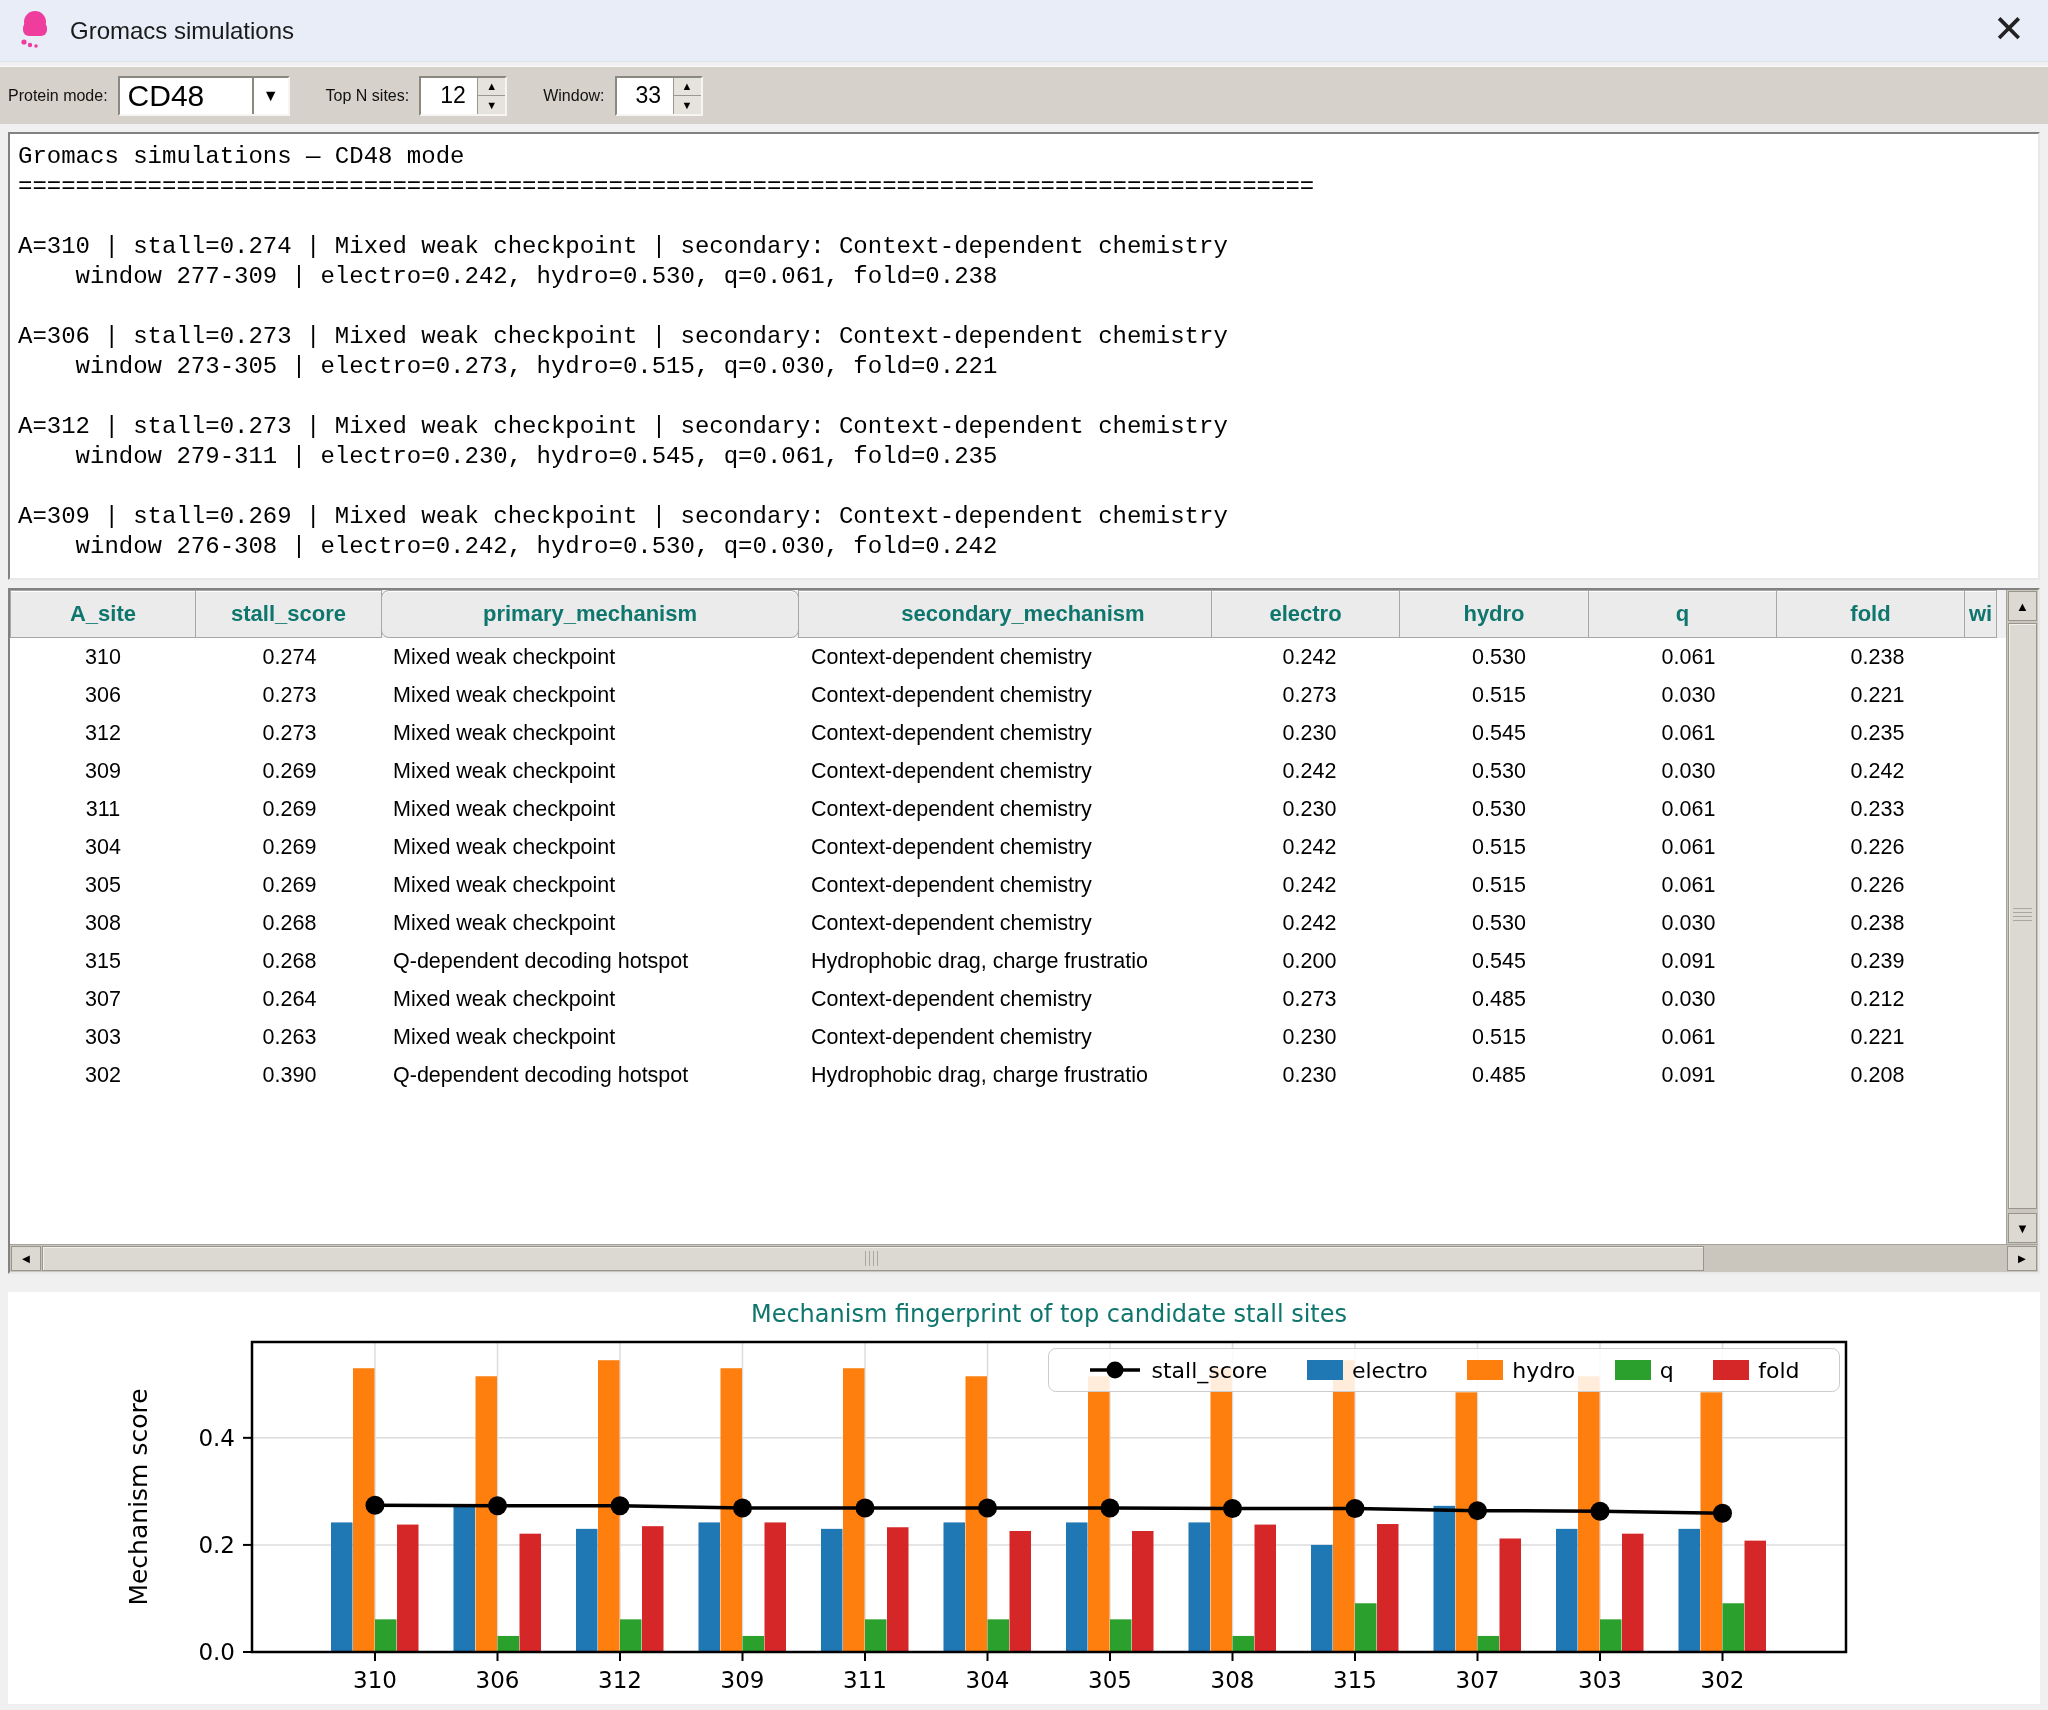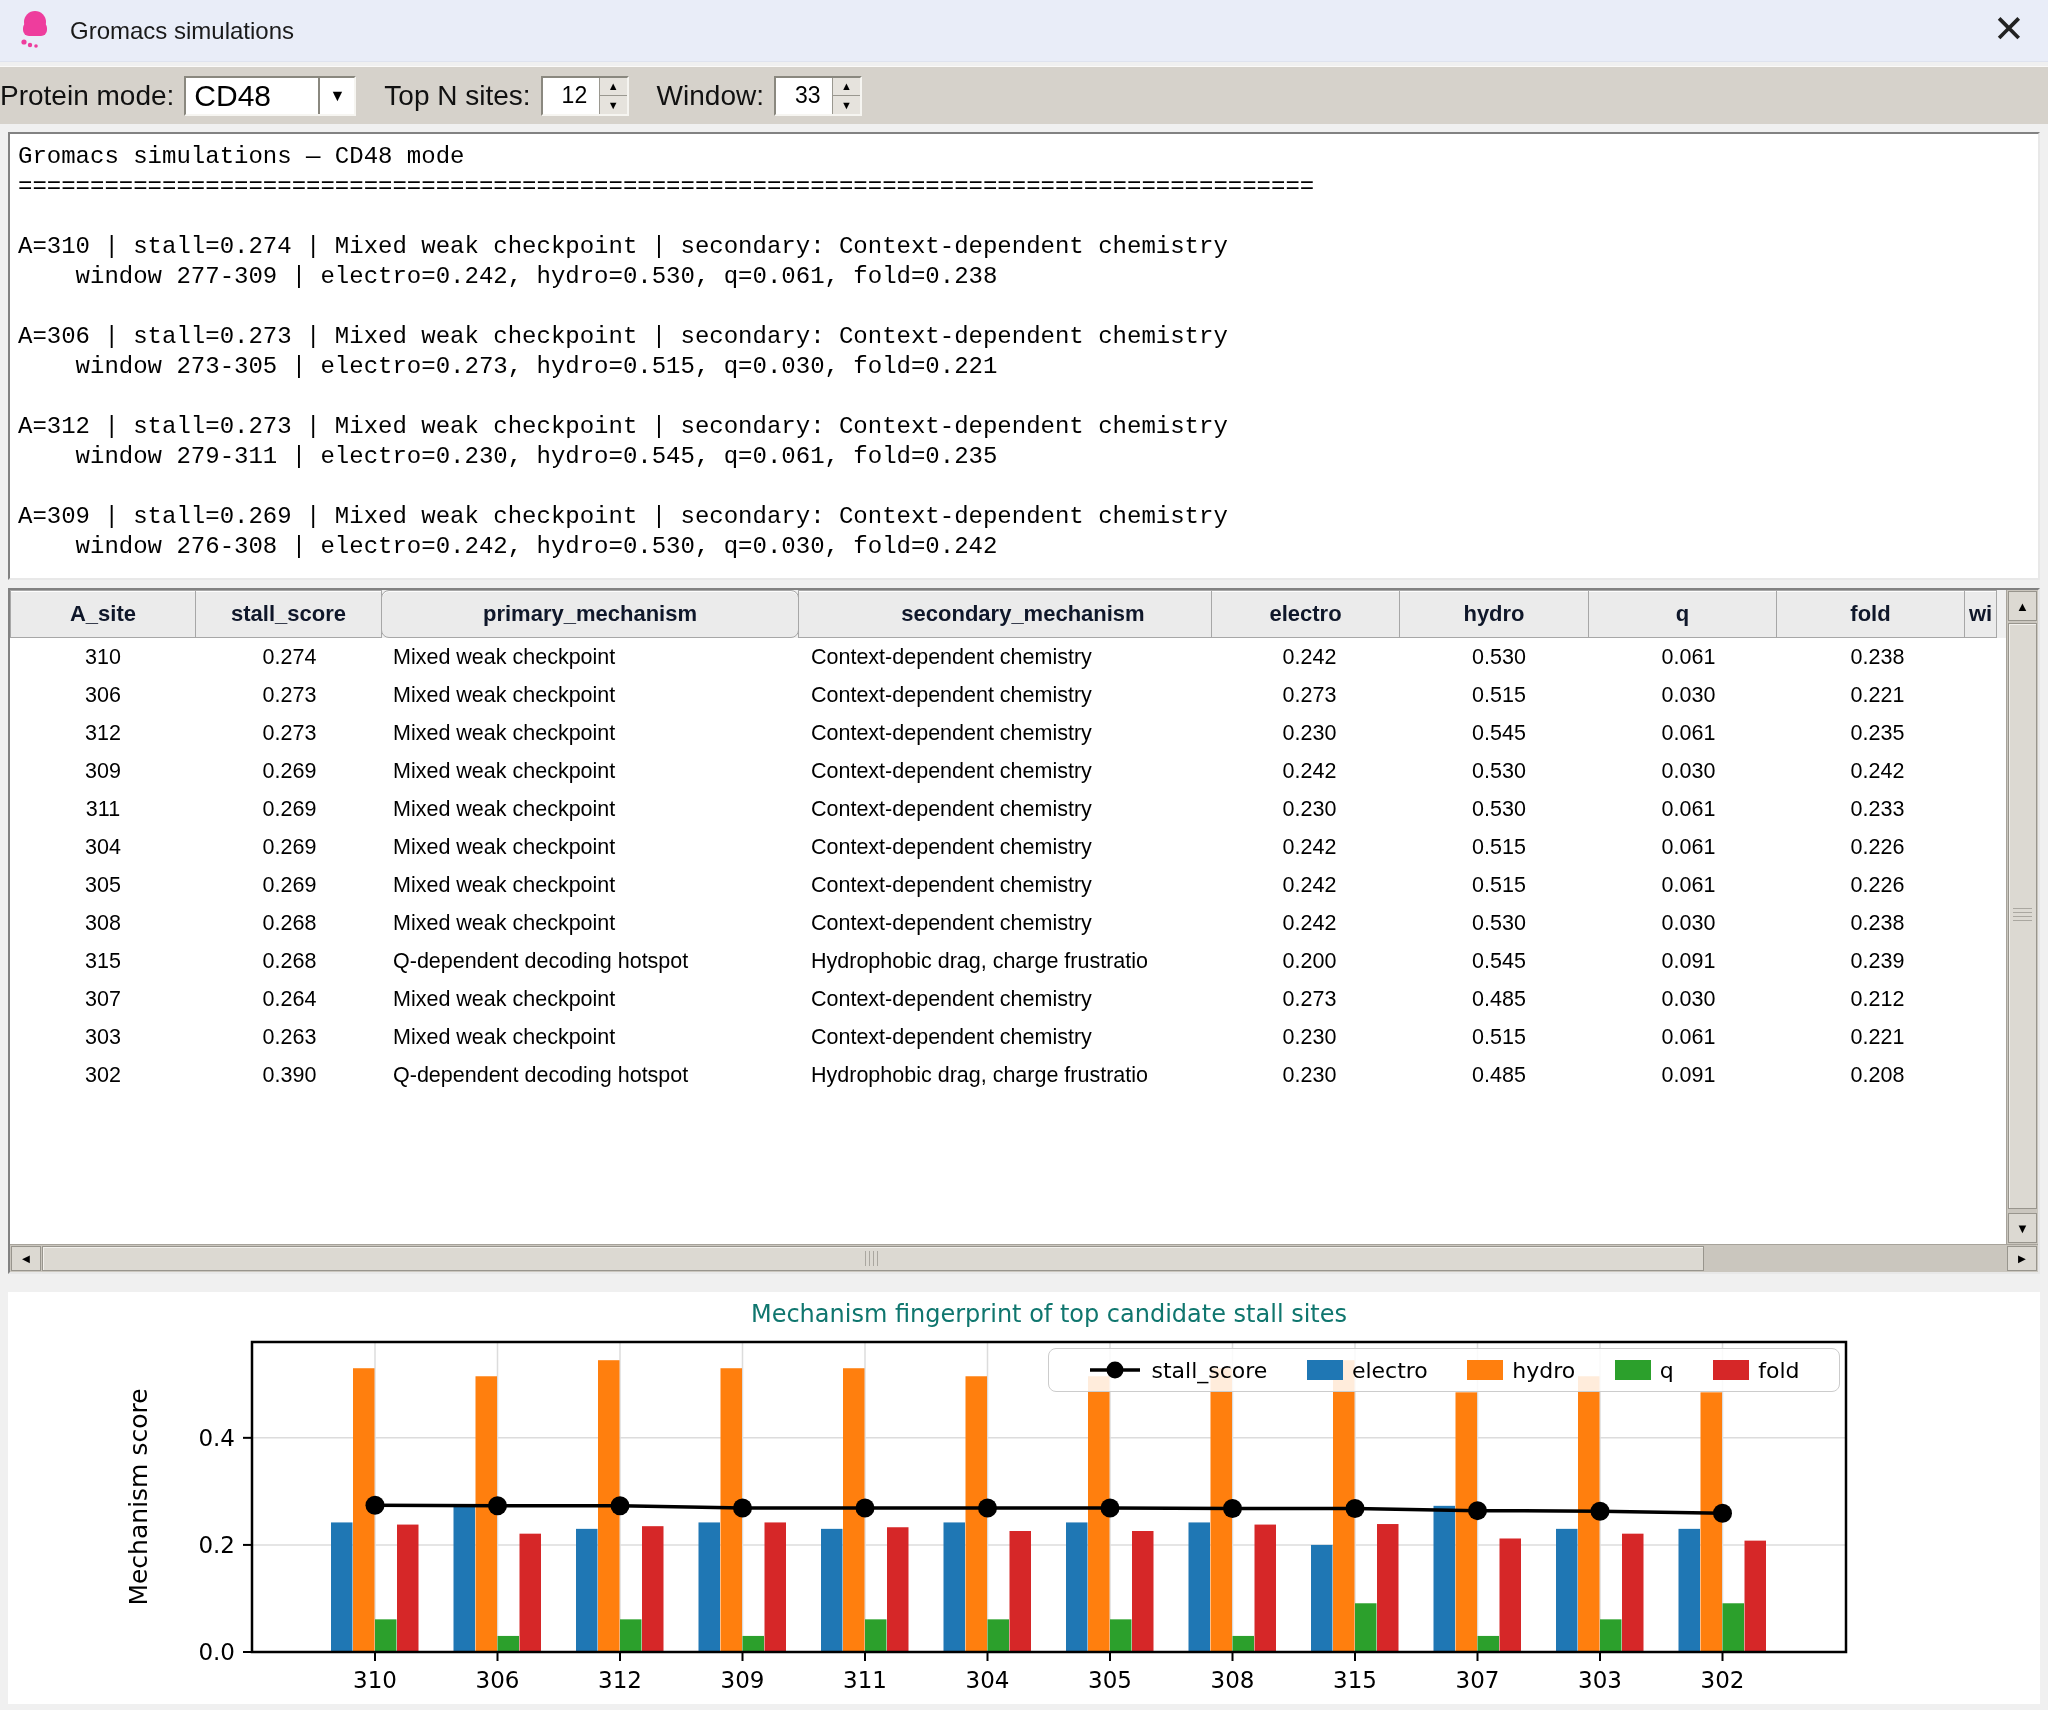--- a/index.html
+++ b/index.html
@@ -11,21 +11,21 @@
               display:flex; align-items:center; border-bottom:1px solid #dfe3ee; }
   .app-icon { margin-left:14px; width:40px; height:44px; }
   .title-text { margin-left:16px; font-size:24px; color:#1a1a1a; }
   .close-btn { position:absolute; right:16px; top:6px; width:46px; height:46px; font-size:38px;
                font-weight:200; color:#222; display:flex; align-items:center; justify-content:center;
                cursor:default; line-height:1; }
 
   
   .toolbar { position:absolute; left:0; top:66px; width:2048px; height:58px; background:#d6d2cb;
              border-top:1px solid #fbfaf8; display:flex; align-items:center; }
-  .tb-label { font-size:28px; color:#111; margin-left:0; }
+  .tb-label { font-size:16px; color:#111; margin-left:8px; }
   .combo { margin-left:10px; width:172px; height:40px; background:#fff; display:flex; align-items:center;
            border:2px solid; border-color:#8a887f #f6f5f1 #f6f5f1 #8a887f; }
   .combo-value { flex:1; font-size:30px; padding-left:8px; color:#000; }
   .combo-arrow { width:36px; height:100%; border-left:2px solid #8a887f; display:flex; align-items:center;
                  justify-content:center; font-size:16px; color:#000; background:#fff; }
   .spinbox { margin-left:10px; width:88px; height:40px; background:#fff; display:flex;
              border:2px solid; border-color:#8a887f #f6f5f1 #f6f5f1 #8a887f; }
   .spin-input { flex:1; border:0; outline:0; font-size:23px; padding-left:19px; width:50px;
                 font-family:"Liberation Sans",sans-serif; color:#000; background:#fff; }
   .spin-btns { width:28px; display:flex; flex-direction:column; border-left:1px solid #9a9890; }
@@ -39,21 +39,21 @@
              border:2px solid; border-color:#828282 #e8e8e8 #e8e8e8 #828282; overflow:hidden; }
   .console pre { font-family:"Liberation Mono","DejaVu Sans Mono",monospace; font-size:24px;
                  line-height:30px; color:#000; padding:8px 0 0 8px; white-space:pre; }
 
   
   .tablewrap { position:absolute; left:8px; top:588px; width:2032px; height:686px; background:#fff;
                border:2px solid; border-color:#828282 #e8e8e8 #e8e8e8 #828282; }
   .thead { position:absolute; left:0; top:0; right:32px; height:48px; display:flex; background:#f0f0f0; }
   .th { background:#ebebeb; border:1px solid #a7a7a7; box-shadow:inset 0 1px 0 #fdfdfd; margin-right:-1px;
         display:flex; align-items:center; justify-content:center; font-size:22px; font-weight:bold;
-        color:#0f172a; overflow:hidden; white-space:nowrap; }
+        color:#0f766e; overflow:hidden; white-space:nowrap; }
   .tbody { position:absolute; left:0; top:48px; right:32px; bottom:28px; overflow:hidden; }
   .trow { display:flex; height:38px; align-items:center; }
   .td { font-size:21.5px; color:#000; overflow:hidden; white-space:nowrap; text-align:center; }
   .td.left { text-align:left; padding-left:10px; }
   .c0{width:186px;} .c1{width:187px;} .c2{width:418px;border-radius:8px;} .c3{width:414px;padding-left:36px;} .c4{width:189px;}
   .c5{width:190px;} .c6{width:189px;} .c7{width:189px;} .c8{width:33px;}
 
   
   .vscroll { position:absolute; top:0; right:0; width:32px; bottom:28px; background:#cac6be;
              border-left:1px solid #a7a39b; }

